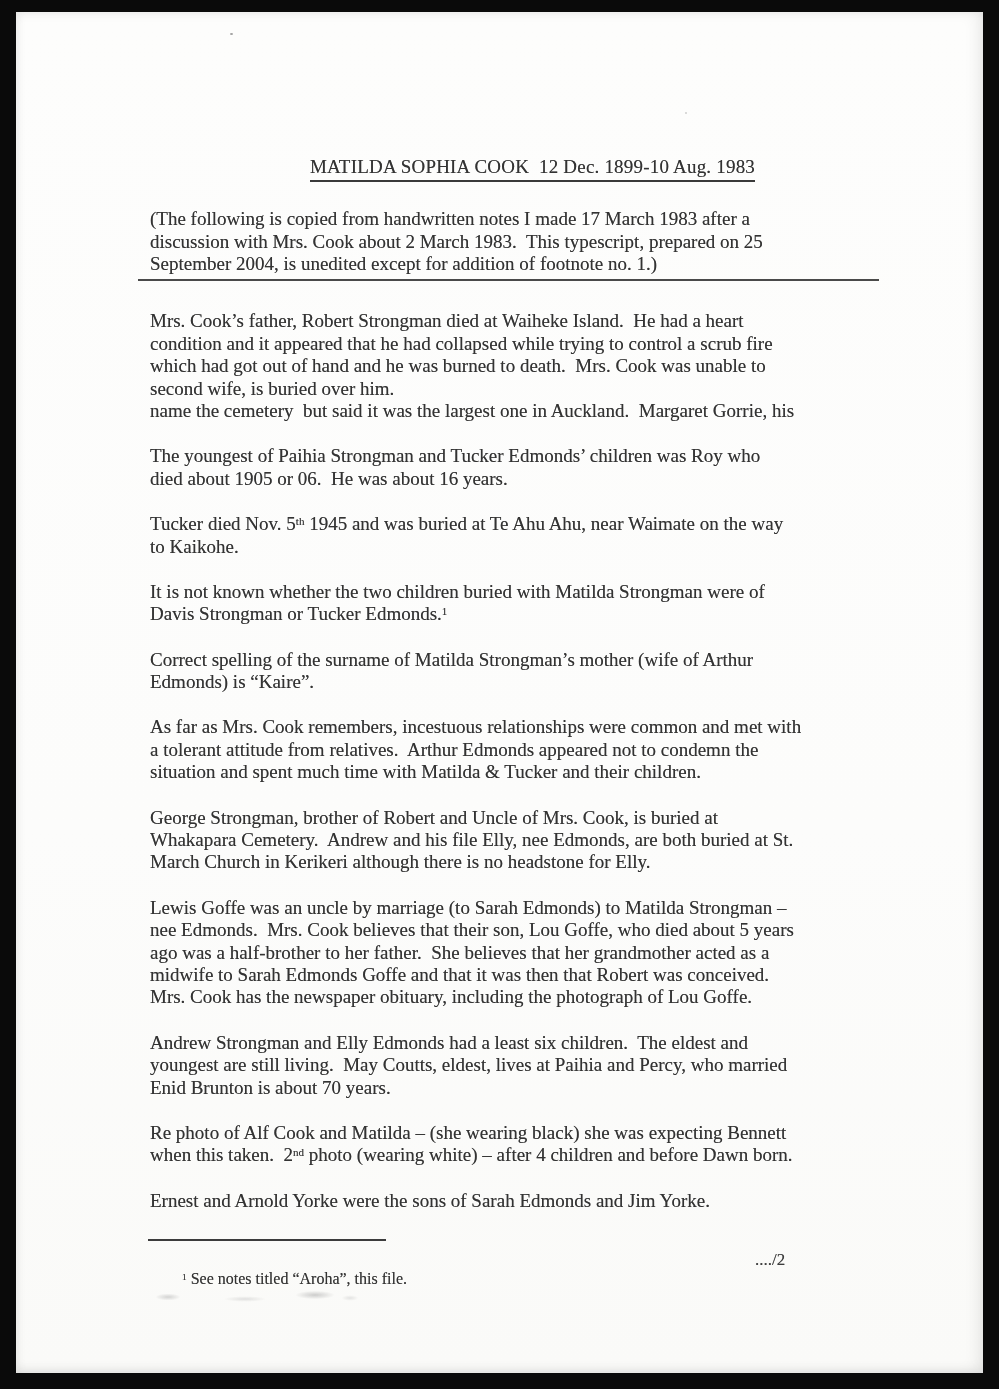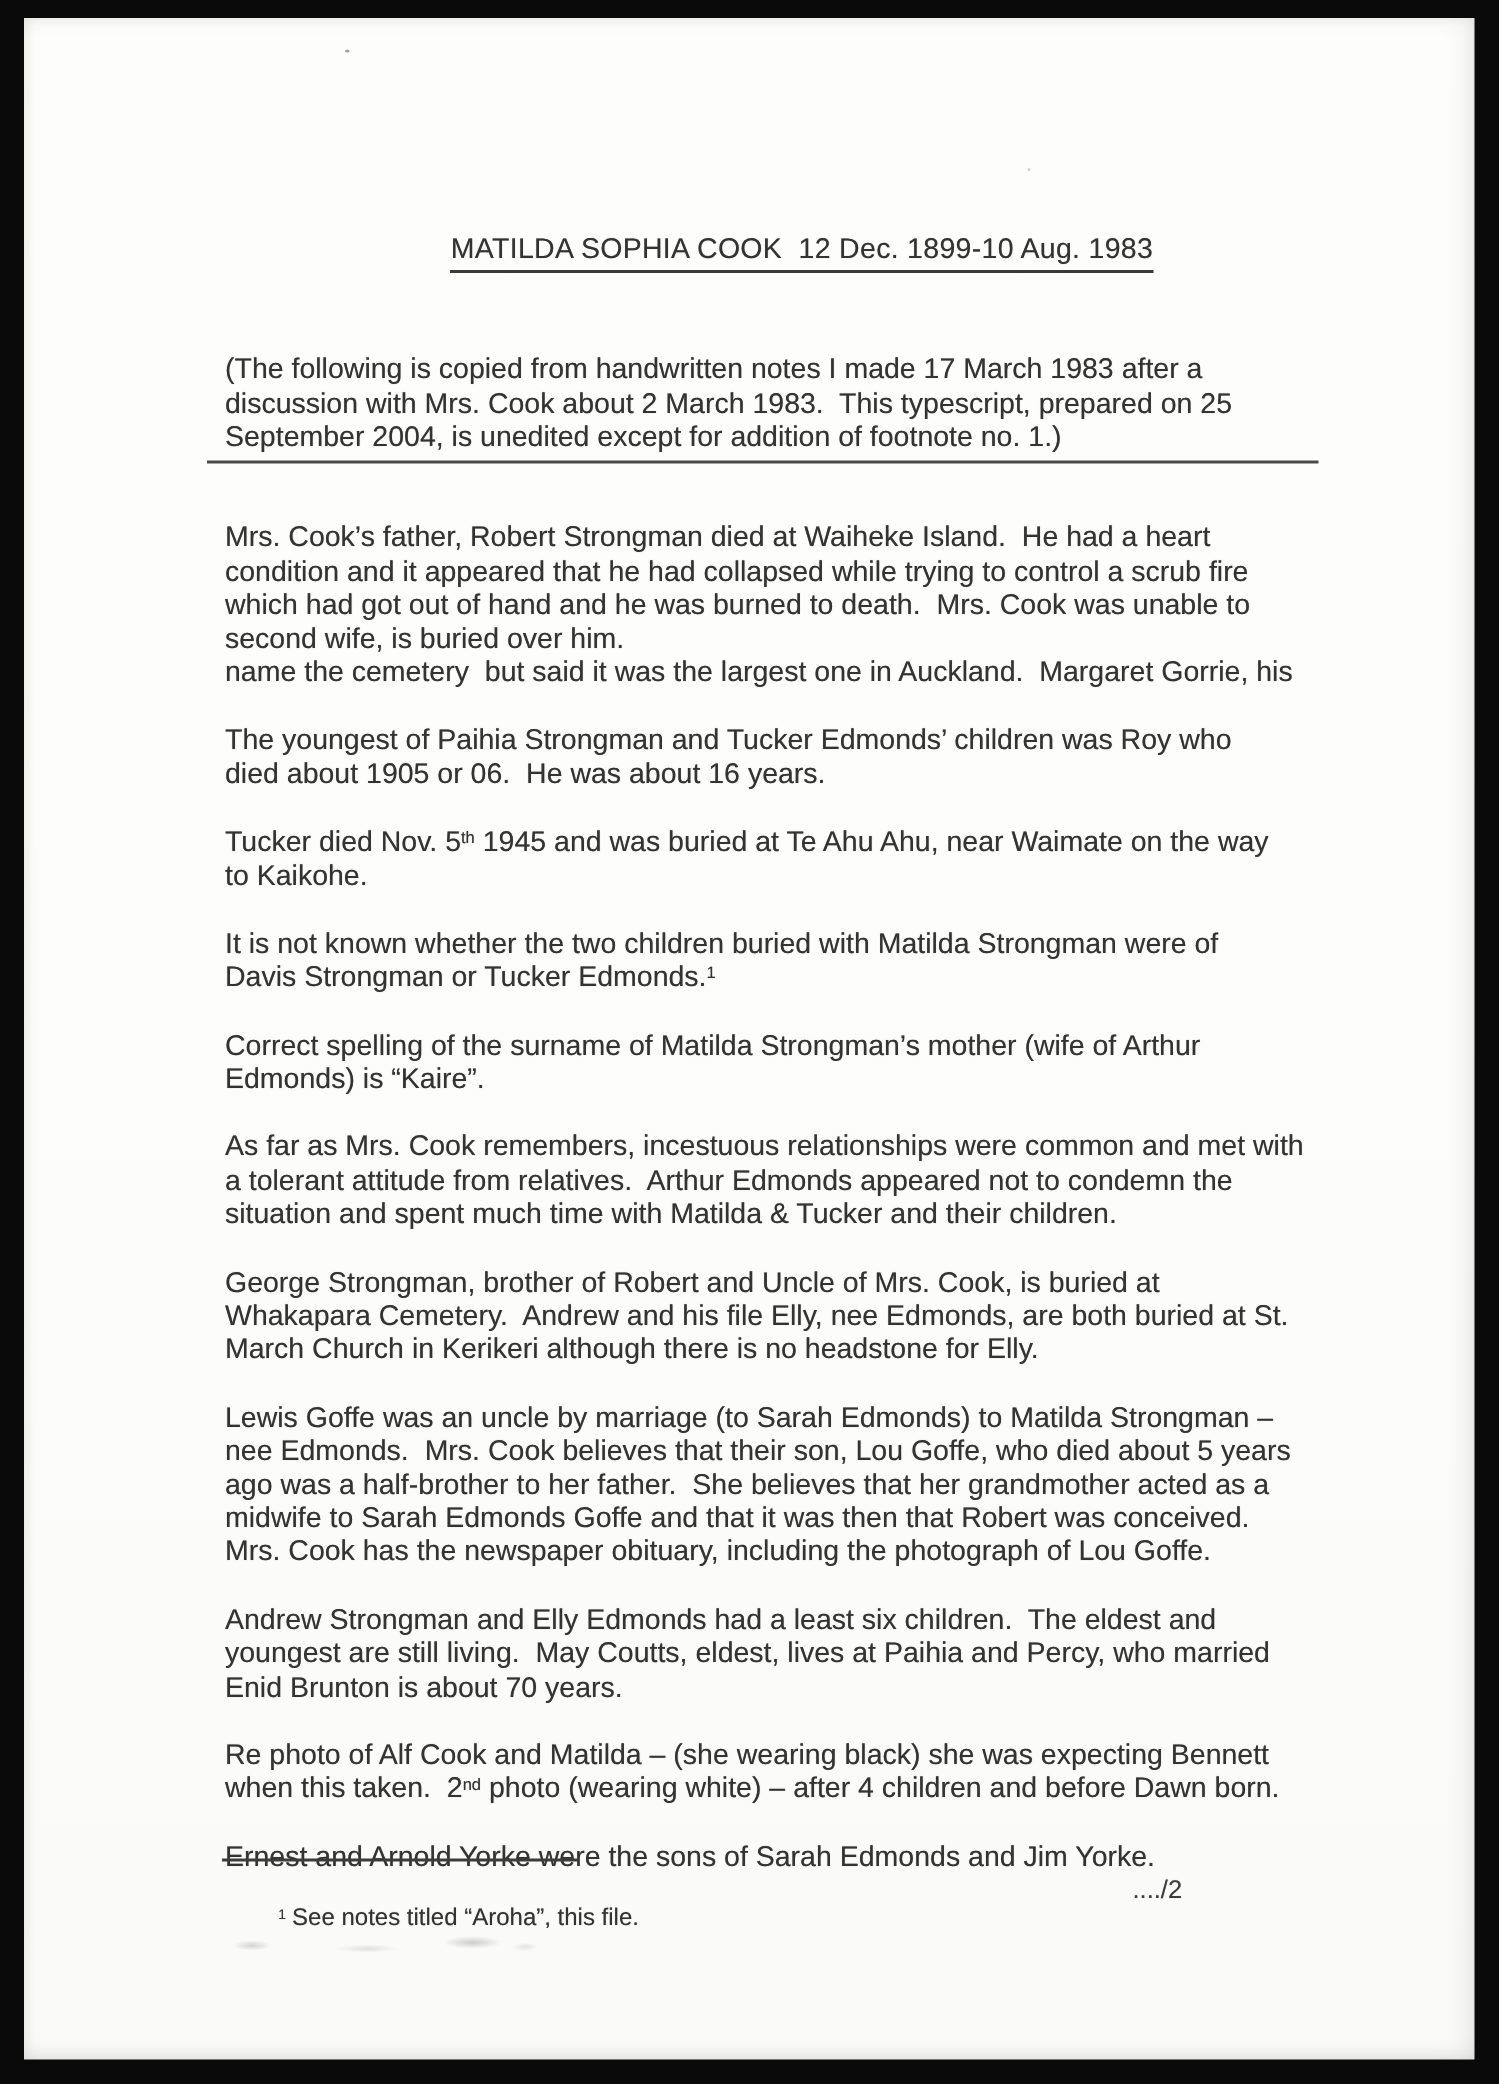--- a/index.html
+++ b/index.html
@@ -6,21 +6,21 @@
     margin: 0;
     padding: 0;
     background: #0a0a0a;
   }
   .scan {
     position: relative;
     width: 999px;
     height: 1389px;
     background: #0a0a0a;
     overflow: hidden;
-    font-family: Liberation Sans, sans-serif;
+    font-family: Liberation Serif, serif;
   }
   .page {
     position: absolute;
     left: 16px;
     top: 12px;
     width: 967px;
     height: 1361px;
     background: linear-gradient(180deg, #fdfdfc 0%, #fcfcfb 60%, #fafaf8 100%);
     box-shadow: inset -7px 0 14px rgba(0,0,0,0.06), inset 0 -5px 10px rgba(0,0,0,0.05), inset 3px 2px 8px rgba(0,0,0,0.04);
   }
@@ -39,36 +39,36 @@
     line-height: 22.4px;
     white-space: pre;
   }
   .title-text {
     display: inline-block;
     border-bottom: 2px solid #3a3a3a;
     padding-bottom: 1px;
     letter-spacing: 0.2px;
   }
   .intro {
-    margin-top: 32px;
+    margin-top: 4px;
   }
   .line {
     line-height: 22.4px;
     height: 22.4px;
     white-space: pre;
   }
   .intro-rule {
     margin-top: 4px;
     margin-left: -12px;
     width: 741px;
     border: 0;
     border-top: 2px solid #4a4a4a;
   }
   .para { margin-top: 23px; }
-  .para.first { margin-top: 39px; }
+  .para.first { margin-top: 29px; }
   sup {
     font-size: 0.58em;
     line-height: 0;
     position: relative;
     top: -0.45em;
     vertical-align: baseline;
   }
   .footnote {
     position: absolute;
     left: 134px;

